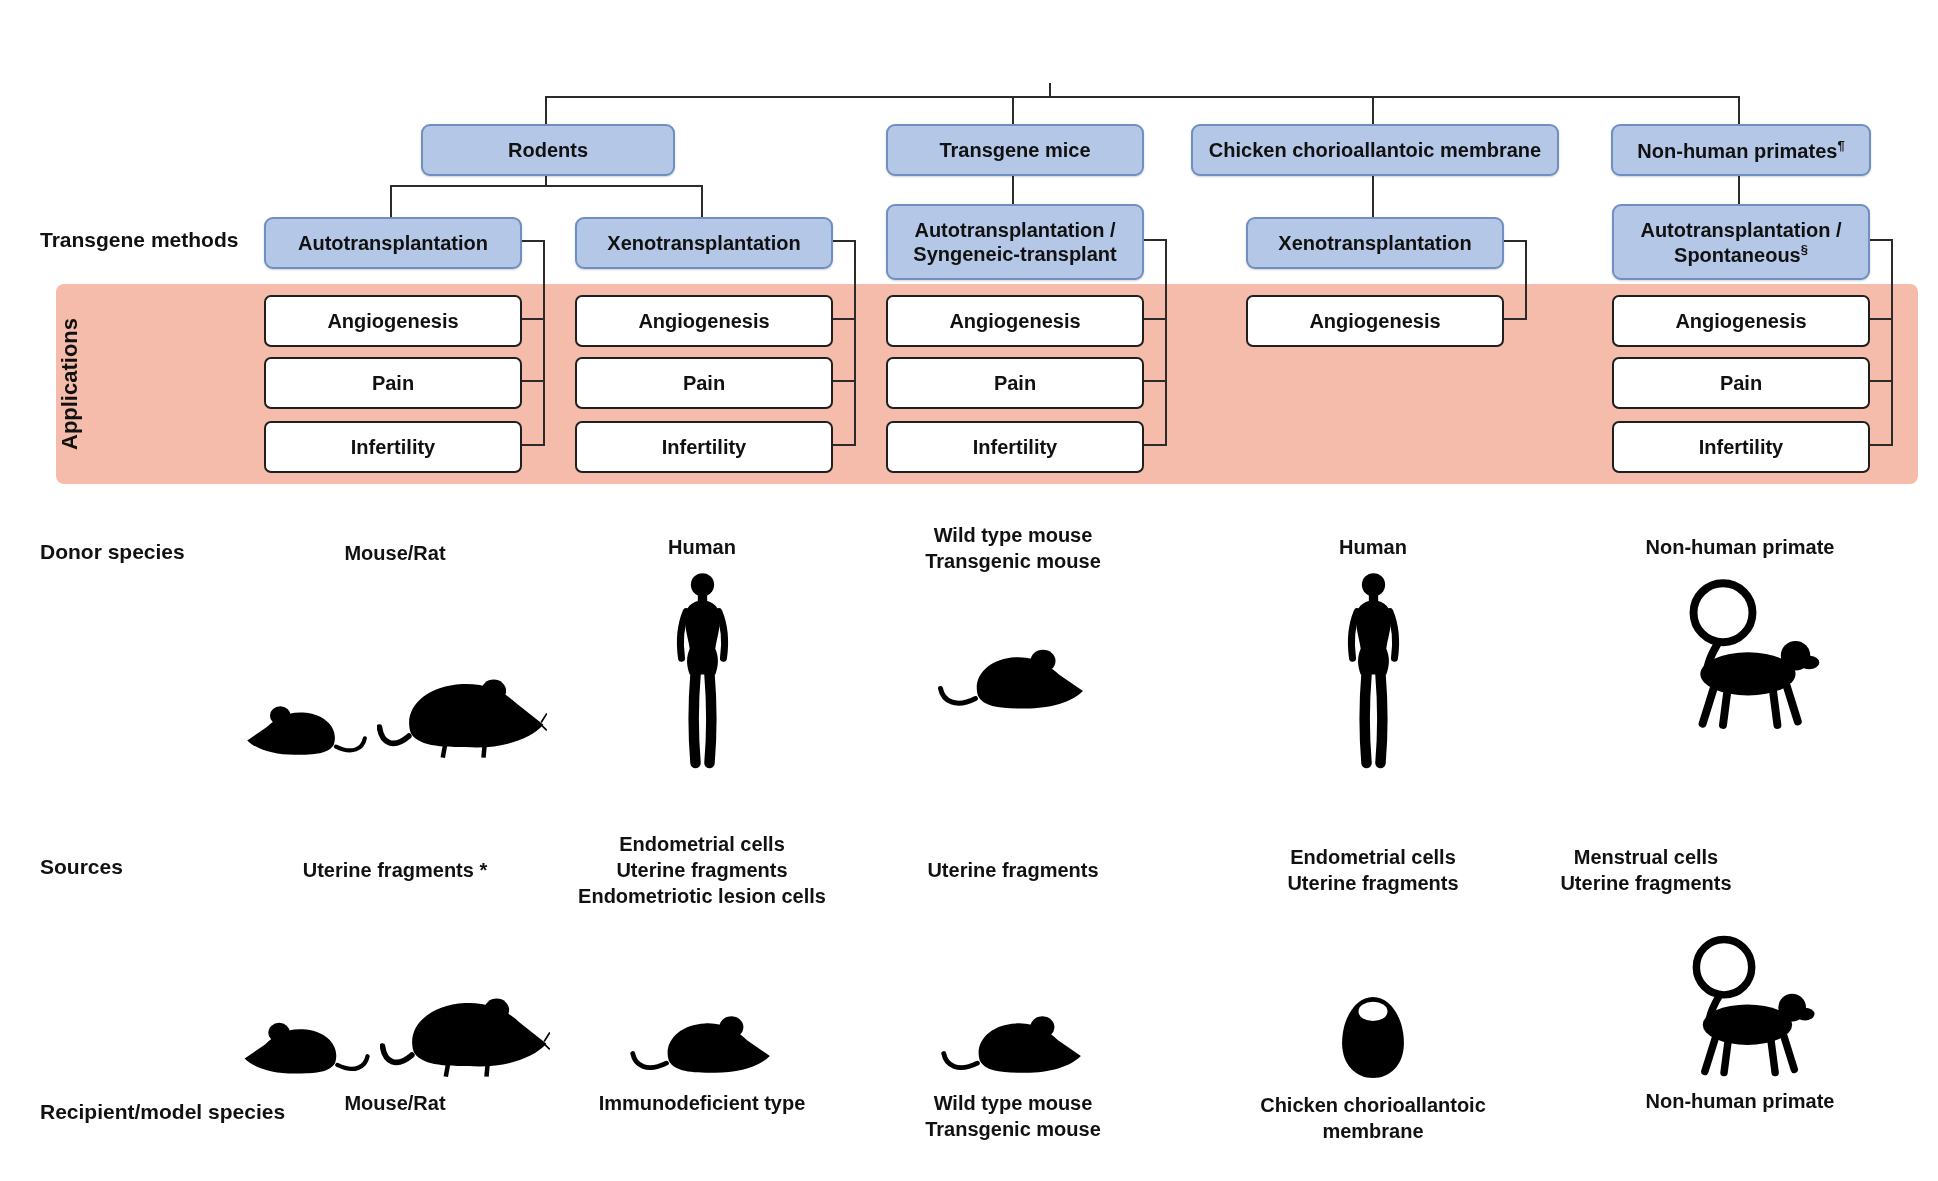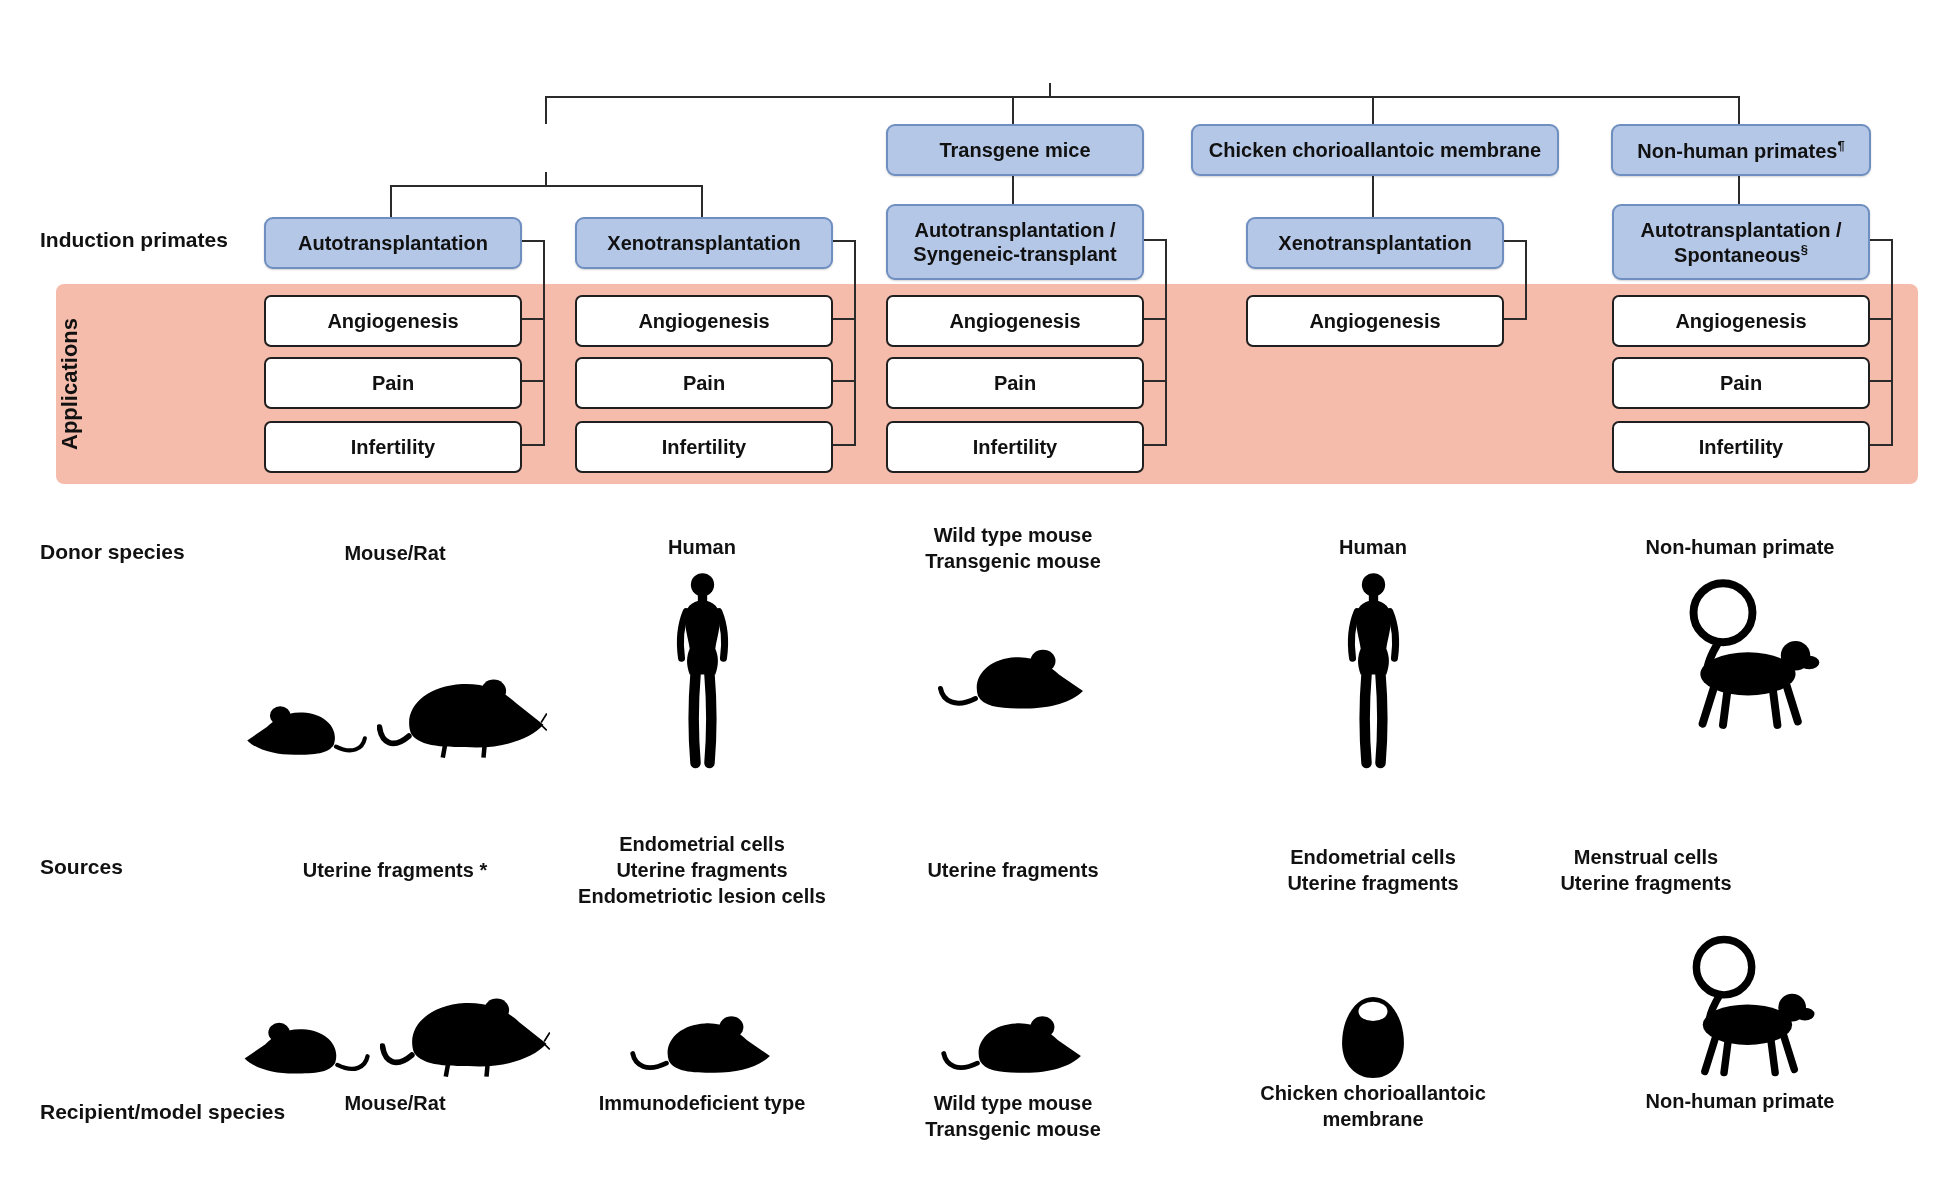--- a/index.html
+++ b/index.html
@@ -92,20 +92,23 @@
   <div class="vl" style="left:1525px;top:240px;height:80px"></div>
   <div class="hl" style="left:1500px;top:318px;width:27px"></div>
 
   <div class="hl" style="left:1866px;top:239px;width:27px"></div>
   <div class="vl" style="left:1891px;top:239px;height:207px"></div>
   <div class="hl" style="left:1866px;top:318px;width:27px"></div>
   <div class="hl" style="left:1866px;top:380px;width:27px"></div>
   <div class="hl" style="left:1866px;top:444px;width:27px"></div>
 
 
+  <div class="node" style="left:421px;top:124px;width:250px;height:48px">
+    <span>Rodents</span>
+  </div>
   <div class="node" style="left:886px;top:124px;width:254px;height:48px">
     <span>Transgene mice</span>
   </div>
   <div class="node" style="left:1191px;top:124px;width:364px;height:48px">
     <span>Chicken chorioallantoic membrane</span>
   </div>
   <div class="node" style="left:264px;top:217px;width:254px;height:48px">
     <span>Autotransplantation</span>
   </div>
 
@@ -164,21 +167,21 @@
   <div class="appbox" style="left:1612px;top:295px">
       <span>Angiogenesis</span>
     </div>
   <div class="appbox" style="left:1612px;top:357px">
       <span>Pain</span>
     </div>
   <div class="appbox" style="left:1612px;top:421px">
       <span>Infertility</span>
     </div>
 
-  <div class="rowlab" style="left:40px;top:228px">Induction primates</div>
+  <div class="rowlab" style="left:40px;top:228px">Transgene methods</div>
   <div class="vertlab">
       <span>Applications</span>
     </div>
   <div class="rowlab" style="left:40px;top:540px">Donor species</div>
   <div class="rowlab" style="left:40px;top:855px">Sources</div>
   <div class="rowlab" style="left:40px;top:1100px">Recipient/model species</div>
 
   <div class="ccol" style="left:230px;top:540px;width:330px">
     <div class="clabel">Mouse/Rat</div>
     <div class="icon-row" style="margin-top:100px">
@@ -326,21 +329,21 @@
 
   <div class="ccol" style="left:1246px;top:955px;width:254px">
     <div class="icon-bottom">
       <span>
         <svg width="70" height="85" viewBox="0 0 72 88">
           <path d="M36,2 C54,2 68,24 68,50 C68,72 54,86 36,86 C18,86 4,72 4,50 C4,24 18,2 36,2 Z"></path>
           <ellipse cx="36" cy="17" rx="15" ry="10" fill="#fff"></ellipse>
         </svg>
       </span>
     </div>
-    <div class="clabel" style="">Chicken chorioallantoic
+    <div class="clabel" style="margin-top:12px">Chicken chorioallantoic
 membrane</div>
   </div>
 
   <div class="ccol" style="left:1600px;top:955px;width:280px">
     <div class="icon-bottom">
       <span>
         <svg width="160" height="149" viewBox="0 0 150 140">
           <circle cx="60" cy="34" r="26" fill="none" stroke="#000" stroke-width="7"></circle>
           <path d="M56,60 C50,70 46,78 46,86" fill="none" stroke="#000" stroke-width="7" stroke-linecap="round"></path>
           <ellipse cx="82" cy="88" rx="42" ry="19"></ellipse>

